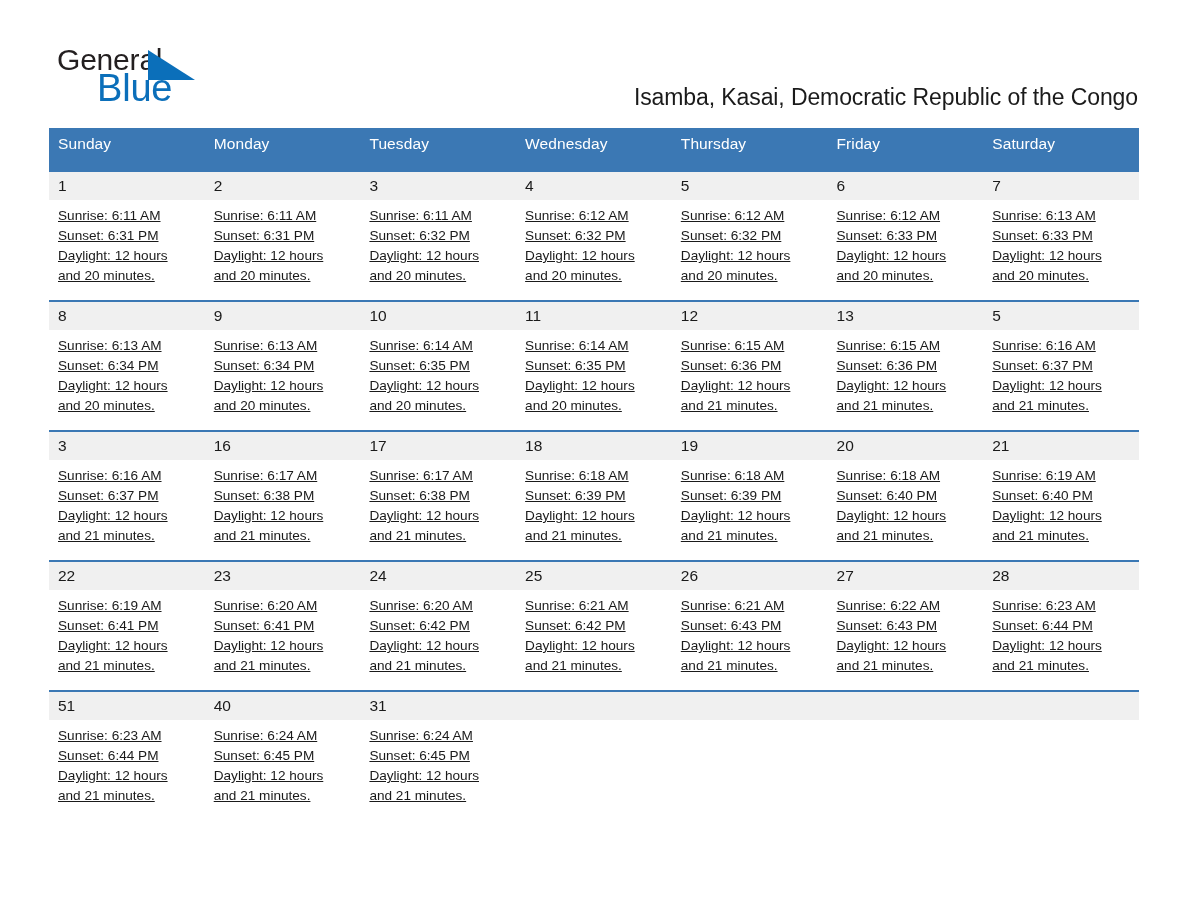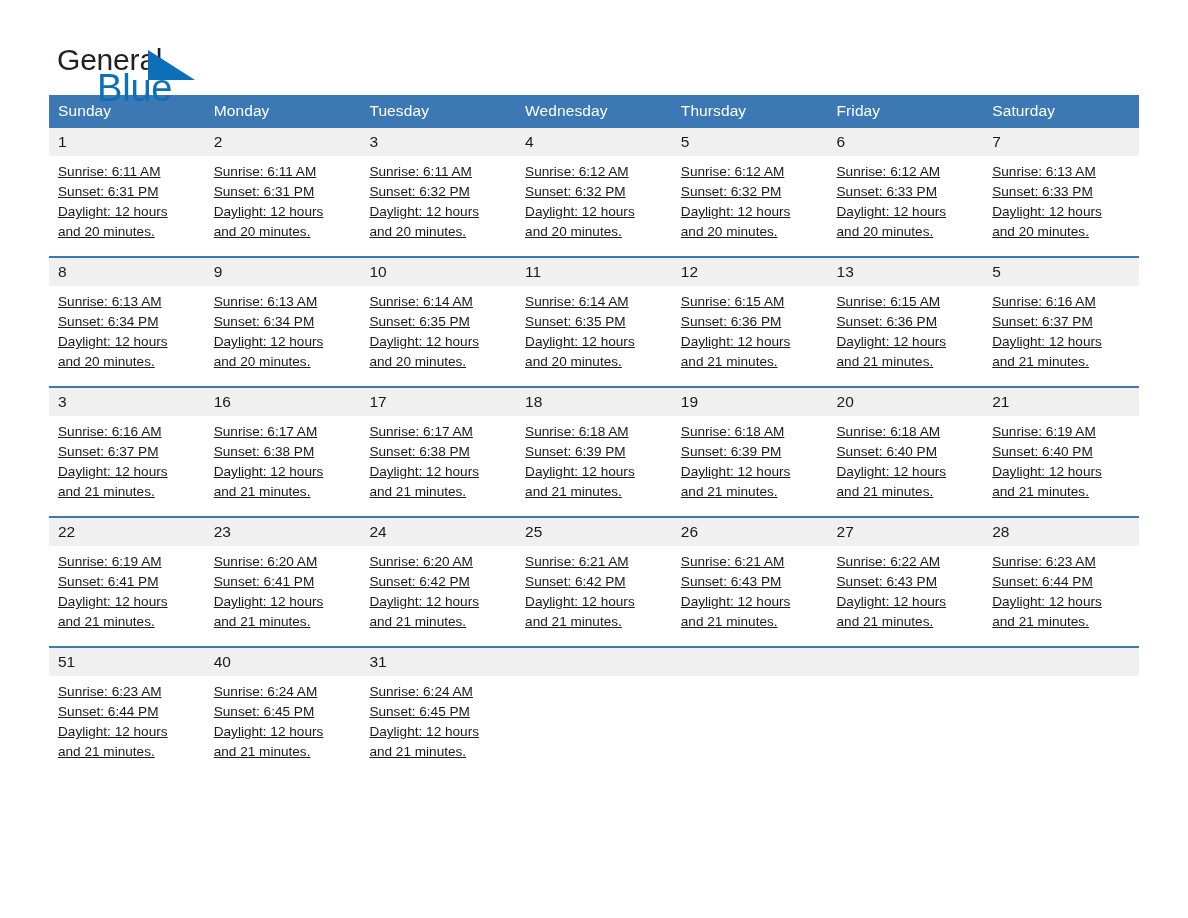--- a/index.html
+++ b/index.html
@@ -84,21 +84,21 @@
     width: 1090px;
     border-collapse: collapse;
     table-layout: fixed;
   }
   .calendar th {
     background: #3b78b4;
     color: #ffffff;
     font-weight: normal;
     font-size: 15.5px;
     text-align: left;
-    padding: 7px 0 8px 9px;
+    padding: 7px 0 19px 9px;
     height: 31px;
     letter-spacing: 0.1px;
   }
   .week-row > td {
     vertical-align: top;
     padding: 0;
     border-top: 2px solid #3b78b4;
     width: 155.7px;
   }
   .week-row.first > td {
@@ -135,20 +135,21 @@
   <div class="header">
     <div class="logo">
       <span class="logo-general">General</span>
       <span class="logo-blue">Blue</span>
       <svg class="logo-tri" viewBox="0 0 47 30">
         <polygon points="0,0 47,30 0,30" fill="#0b6fba"></polygon>
       </svg>
     </div>
   </div>
 
+  <div class="subtitle">Isamba, Kasai, Democratic Republic of the Congo</div>
 
   <table class="calendar">
     <thead>
       <tr>
         <th>Sunday</th>
         <th>Monday</th>
         <th>Tuesday</th>
         <th>Wednesday</th>
         <th>Thursday</th>
         <th>Friday</th>

